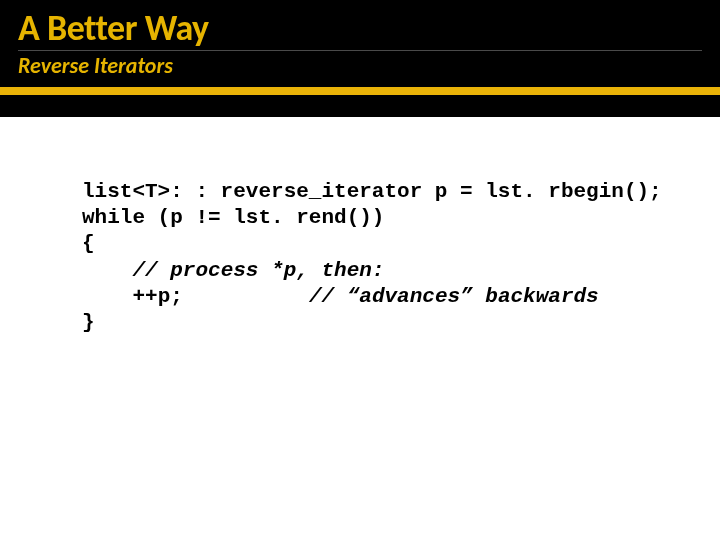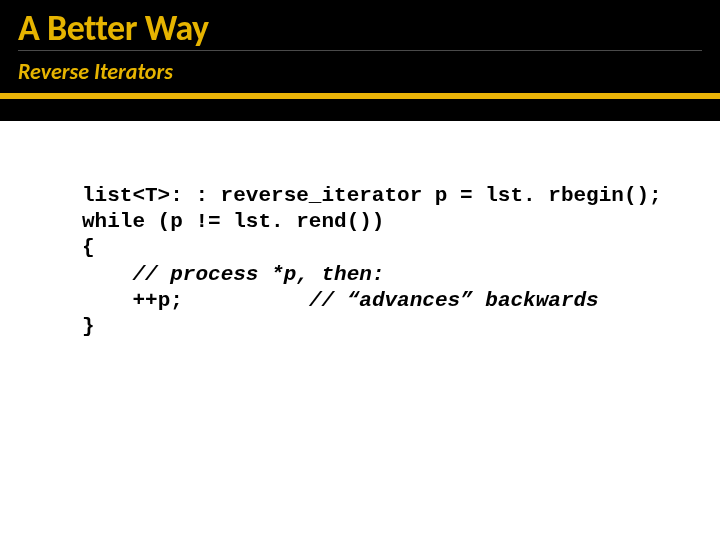--- a/index.html
+++ b/index.html
@@ -1,37 +1,37 @@
 <!DOCTYPE html>
 <html><head>
 <meta charset="utf-8">
 <style>
   * { margin: 0; padding: 0; box-sizing: border-box; }
   html, body { width: 720px; height: 540px; background: #fff; font-family: "Segoe UI", "Calibri", Arial, sans-serif; }
   .slide { width: 720px; height: 540px; position: relative; }
   .header {
     background: #000;
     padding: 10px 18px 8px 18px;
-    border-bottom: 6px solid #eab308;
+    border-bottom: 8px solid #eab308;
   }
   .title {
     font-size: 36px;
     font-weight: 700;
     color: #e6b400;
     letter-spacing: -0.5px;
     line-height: 1.05;
   }
   .subtitle {
     font-size: 22px;
     font-style: italic;
     font-weight: 700;
     color: #e6b400;
     margin-top: 2px;
     border-top: 1px solid #4a4a4a;
-    padding-top: 7px;
+    padding-top: 1px;
     display: inline-block;
     width: 100%;
   }
   .accent-band {
     height: 22px;
     background: #000;
   }
   .body-area {
     padding: 62px 10px 0 82px;
   }

